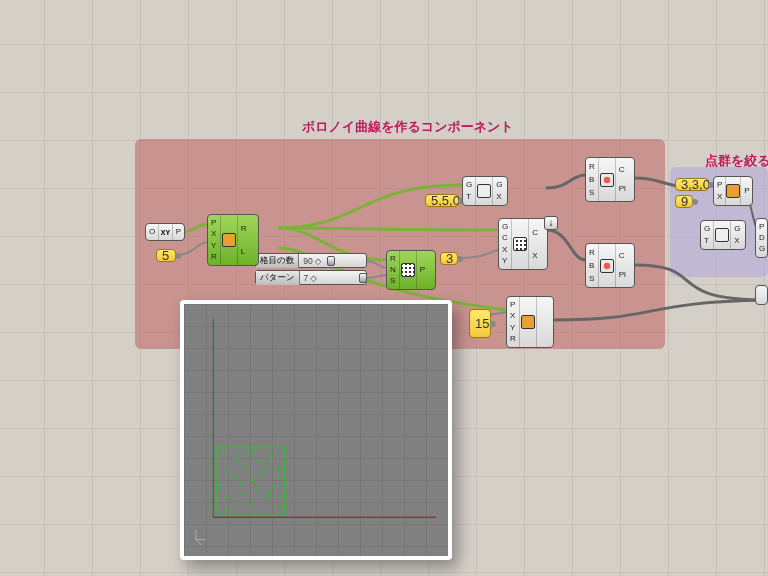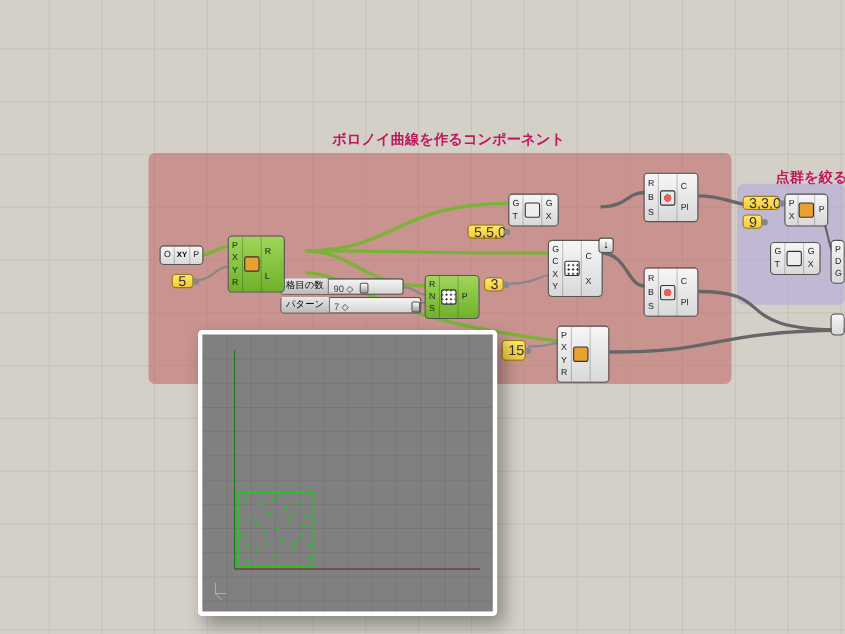--- a/index.html
+++ b/index.html
@@ -92,21 +92,21 @@
   }
 
   .slider {
     position: absolute;
     display: flex;
     height: 15px;
     font-size: 8.5px;
     border: 1px solid #555;
     background: linear-gradient(#f4f4f4,#d4d4d4);
     border-radius: 3px;
-    align-items: flex-end;
+    align-items: center;
   }
   .slider .lab {
     background: linear-gradient(#e8e8e8,#bcbcbc);
     padding: 1px 4px;
     border-right: 1px solid #777;
     display:flex;align-items:center;
     white-space:nowrap;
   }
   .slider .trk {
     flex:1;
@@ -167,35 +167,35 @@
 
   <path d="M 366 261 C 378 261 378 268 388 268" stroke="#888" stroke-width="2" fill="none"></path>
   <path d="M 366 278 C 378 278 378 275 388 275" stroke="#888" stroke-width="2" fill="none"></path>
 
   <path d="M 176 255 C 195 255 195 242 210 242" stroke="#888" stroke-width="2" fill="none"></path>
   <path d="M 458 258 C 490 258 490 250 500 250" stroke="#888" stroke-width="2" fill="none"></path>
   <path d="M 480 315 C 500 315 500 312 508 312" stroke="#888" stroke-width="2" fill="none"></path>
 </svg>
 
 <div class="panel" style="left:156px; top:249px; width:20px; height:13px;">5</div>
-<div class="panel" style="left:425px; top:194px; width:34px; height:13px;margin-top:10px;">5,5,0</div>
+<div class="panel" style="left:425px; top:194px; width:34px; height:13px;">5,5,0</div>
 <div class="panel" style="left:440px; top:252px; width:18px; height:13px;">3</div>
-<div class="panel" style="left:456px; top:309px; width:22px; height:19px;">15</div>
+<div class="panel" style="left:469px; top:309px; width:22px; height:29px;">15</div>
 <div class="panel" style="left:675px; top:178px; width:34px; height:13px;">3,3,0</div>
 <div class="panel" style="left:675px; top:195px; width:18px; height:13px;">9</div>
 
 <div class="slider" style="left:255px; top:253px; width:112px;">
   <div class="lab">格目の数</div>
   <div class="trk">
       <span>90</span>
       <span style="margin-left:2px;">◇</span>
       <div class="knob" style="left:42%;"></div>
     </div>
 </div>
-<div class="slider" style="left:255px; top:270px; width:128px;">
+<div class="slider" style="left:255px; top:270px; width:112px;">
   <div class="lab">パターン</div>
   <div class="trk">
       <span>7</span>
       <span style="margin-left:2px;">◇</span>
       <div class="knob" style="left:90%;"></div>
     </div>
 </div>
 
 <div class="comp" style="left:145px; top:223px; width:40px; height:18px;">
   <div class="ports">

